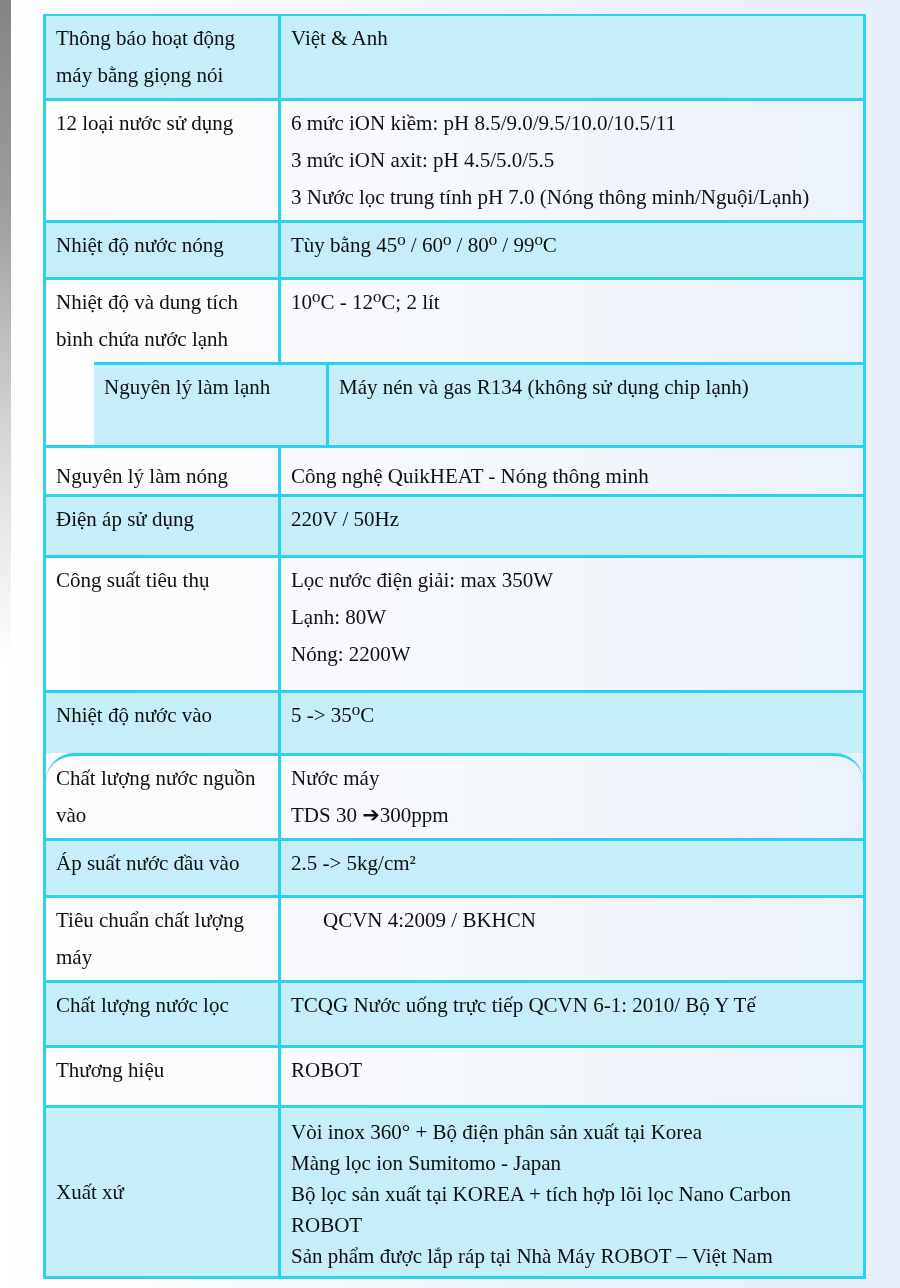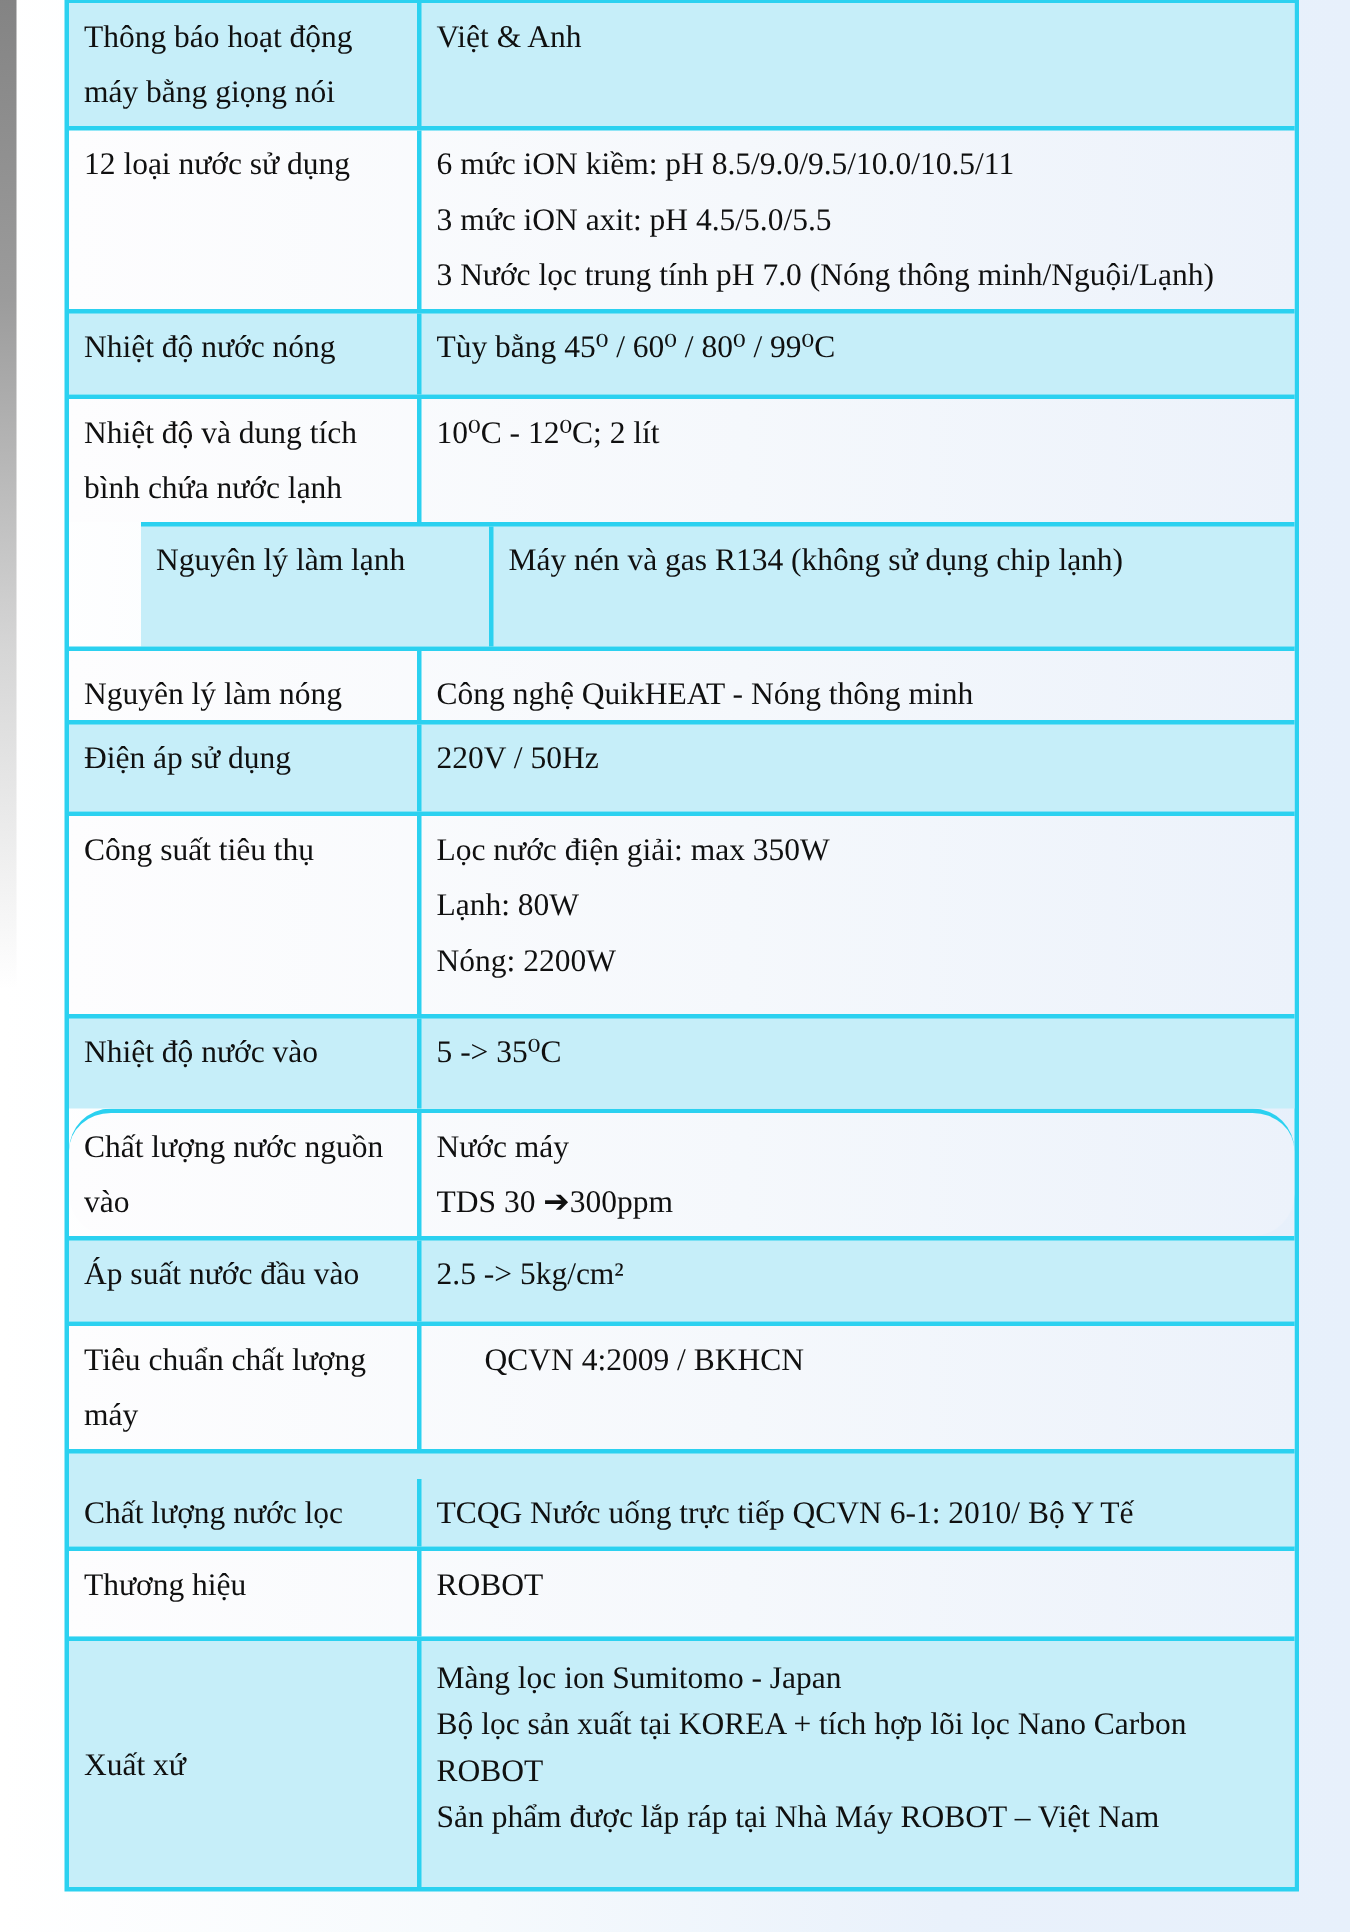--- a/index.html
+++ b/index.html
@@ -9,21 +9,21 @@
     font-family: "Liberation Serif", "DejaVu Serif", "DejaVu Sans", serif;
     color: #101010;
   }
   .left-shadow {
     position: absolute; left: 0; top: 0; width: 11px; height: 660px;
     background: linear-gradient(to bottom,
       rgba(125,125,125,0.95) 0%, rgba(138,138,138,0.85) 30%,
       rgba(150,150,150,0.40) 65%, rgba(160,160,160,0) 100%);
   }
   .spec-table {
-    position: absolute; left: 43px; top: 0; width: 823px;
+    position: absolute; left: 43px; top: 14px; width: 823px;
     box-sizing: border-box;
     border: 3px solid #2bd1f0; border-top-width: 2px;
     font-size: 21px;
   }
   .row { display: flex; border-top: 3px solid #2bd1f0; }
   .row:first-child { border-top: none; }
   .bg-cyan  { background: #c6eef9; }
   .bg-light { background: linear-gradient(to right, #fdfdfe 0%, #f5f8fc 55%, #ecf2fb 100%); }
   .label-cell {
     width: 235px; box-sizing: border-box; flex: 0 0 235px;
@@ -40,21 +40,21 @@
   .r4  { min-height: 75px; }
   .r5  { min-height: 80px; margin-left: 48px; }
   .r6  { min-height: 34px; }
   .r6 .label-cell, .r6 .value-cell { padding-top: 12px; padding-bottom: 1px; line-height: 33px; }
   .r7  { min-height: 58px; }
   .r8  { min-height: 132px; }
   .r9  { min-height: 60px; }
   .r10 { min-height: 73px; border-radius: 28px; }
   .r11 { min-height: 54px; }
   .r12 { min-height: 73px; gap: 32px; }
-  .r13 { min-height: 62px; align-items: flex-end; }
+  .r13 { min-height: 62px; }
   .r14 { min-height: 57px; }
   .r15 { min-height: 164px; }
   .r15 .label-cell { display: flex; align-items: center; padding-top: 0; padding-bottom: 0; }
   .r15 .value-cell { line-height: 31px; padding-top: 9px; }
 </style>
 </head>
 <body>
 
 <div class="left-shadow"></div>
 
@@ -159,19 +159,20 @@
   <div class="row bg-light r14">
     <div class="label-cell">Thương hiệu</div>
     <div class="value-cell">
       <div class="vline">ROBOT</div>
     </div>
   </div>
 
   <div class="row bg-cyan r15">
     <div class="label-cell">Xuất xứ</div>
     <div class="value-cell">
+      <div class="vline">Vòi inox 360° + Bộ điện phân sản xuất tại Korea</div>
       <div class="vline">Màng lọc ion Sumitomo - Japan</div>
       <div class="vline">Bộ lọc sản xuất tại KOREA + tích hợp lõi lọc Nano Carbon ROBOT</div>
       <div class="vline">Sản phẩm được lắp ráp tại Nhà Máy ROBOT – Việt Nam</div>
     </div>
   </div>
 
 </div>
 
 </body></html>

